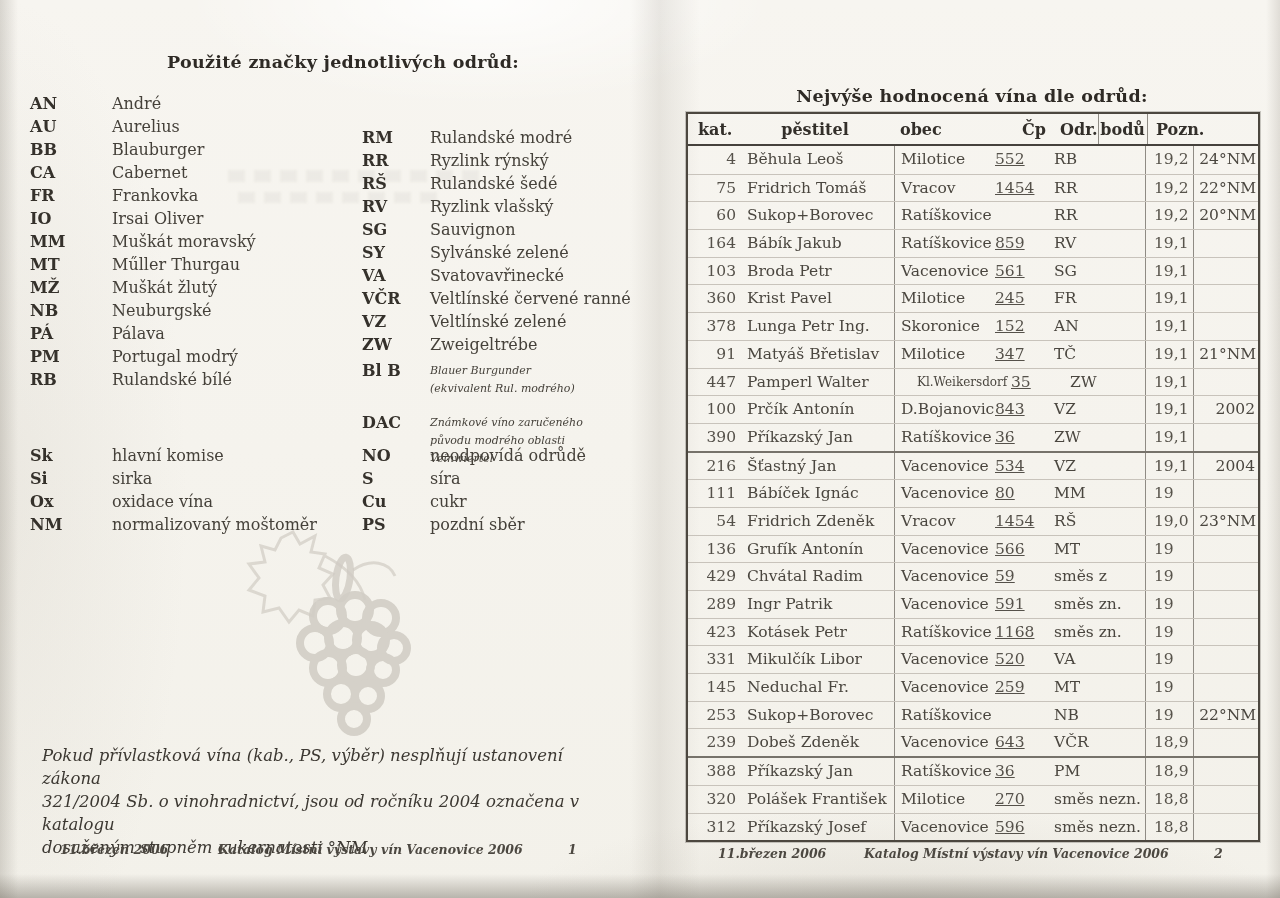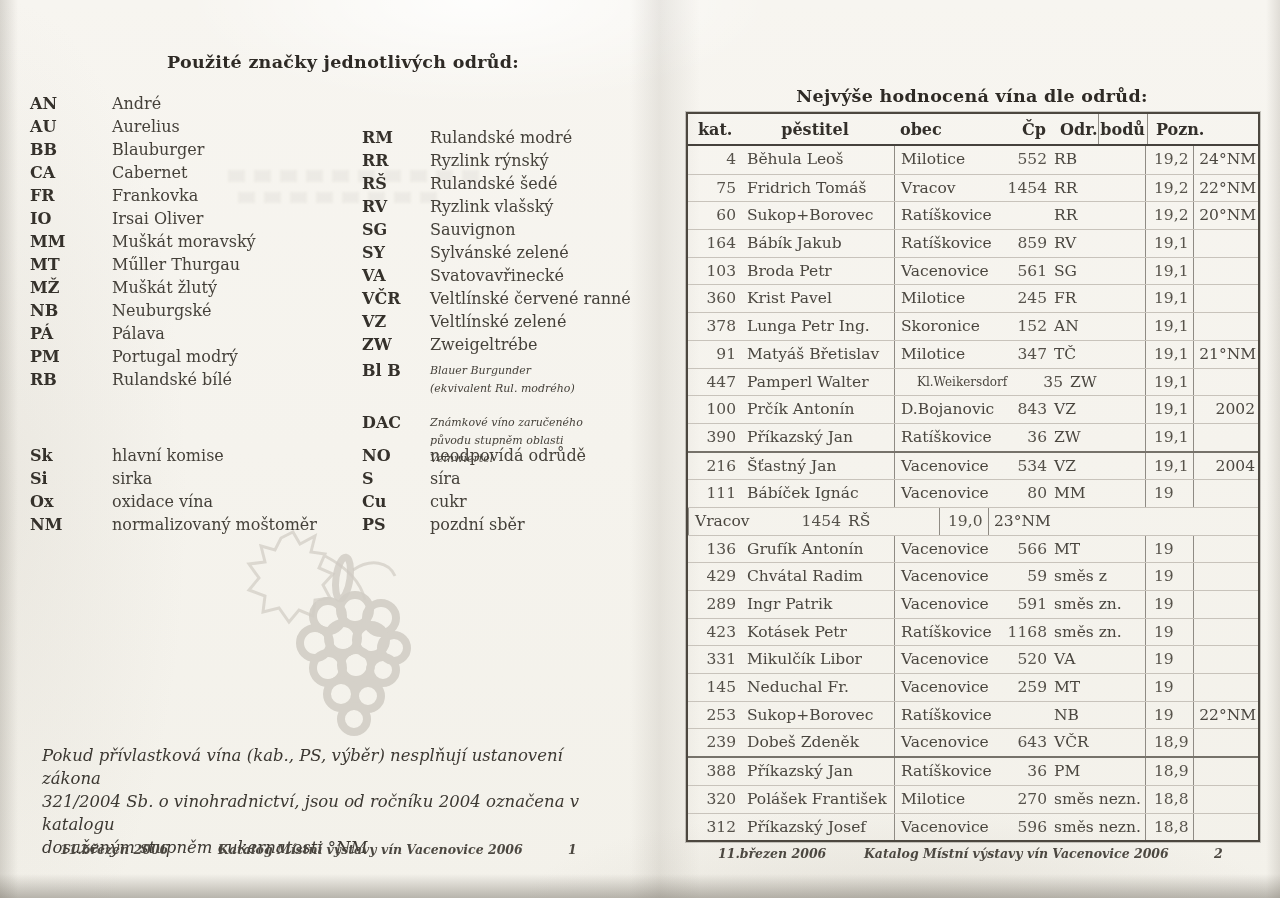--- a/index.html
+++ b/index.html
@@ -67,21 +67,21 @@
   .trow { display:flex; height:27.7px; line-height:27.7px; border-top:1px solid #c8c3bb; }
   .trow:first-child { border-top:none; }
   .trow.sep-dark { border-top:2px solid #76726a; height:28.7px; line-height:26.7px; }
   .blk { display:flex; flex:0 0 auto; }
   .b1 { width:206px; }
   .b2 { width:251px; border-left:1px solid #8f8b84; }
   .c-kat  { width:48px; text-align:right; color:#55514a; }
   .c-pest { padding-left:11px; }
   .c-obec { width:100px; padding-left:6px; white-space:nowrap; }
   .c-obec.small { font-size:12px;margin-left:16px; }
-  .c-cp   { width:52px; text-align:right; color:#55514a; }
+  .c-cp   { width:52px; color:#55514a;text-decoration:underline; }
   .c-odr  { padding-left:7px; white-space:nowrap; }
   .c-bodu { width:49px; border-left:1px solid #8f8b84; padding-left:8px; color:#57534b; }
   .c-pozn { width:66px; border-left:1px solid #8f8b84; padding-left:5px; }
   .c-pozn.year { text-align:right; padding-right:3px; }
   .h-kat  { width:48px; padding-left:10px; }
   .h-pest { width:158px; text-align:center; }
   .h-obec { width:92px; padding-left:6px; }
   .h-cp   { width:60px; text-align:right; }
   .h-odr  { padding-left:14px; }
   .h-bodu { width:49px; border-left:1px solid #8f8b84; text-align:center; }
@@ -248,21 +248,21 @@
           <span class="abbr">Bl B</span>
           <span class="lname">
             <div>Blauer Burgunder</div>
             <div>(ekvivalent Rul. modrého)</div>
           </span>
         </div>
         <div class="lrow multi">
           <span class="abbr">DAC</span>
           <span class="lname">
             <div>Známkové víno zaručeného</div>
-            <div>původu stupněm oblasti</div>
+            <div>původu modrého oblasti</div>
             <div>Veinwiertel</div>
           </span>
         </div>
       </div>
     <div id="marks-col1" class="legend-col">
         <div class="lrow">
           <span class="abbr">Sk</span>
           <span class="lname">
             <div>hlavní komise</div>
           </span>
@@ -525,20 +525,24 @@
             </div>
             <div class="blk b2">
               <span class="c-obec">Vacenovice</span>
               <span class="c-cp">80</span>
               <span class="c-odr">MM</span>
             </div>
             <div class="c-bodu">19</div>
             <div class="c-pozn"></div>
           </div>
           <div class="trow">
+            <div class="blk b1">
+              <span class="c-kat">54</span>
+              <span class="c-pest">Fridrich Zdeněk</span>
+            </div>
             <div class="blk b2">
               <span class="c-obec">Vracov</span>
               <span class="c-cp">1454</span>
               <span class="c-odr">RŠ</span>
             </div>
             <div class="c-bodu">19,0</div>
             <div class="c-pozn">23°NM</div>
           </div>
           <div class="trow">
             <div class="blk b1">

